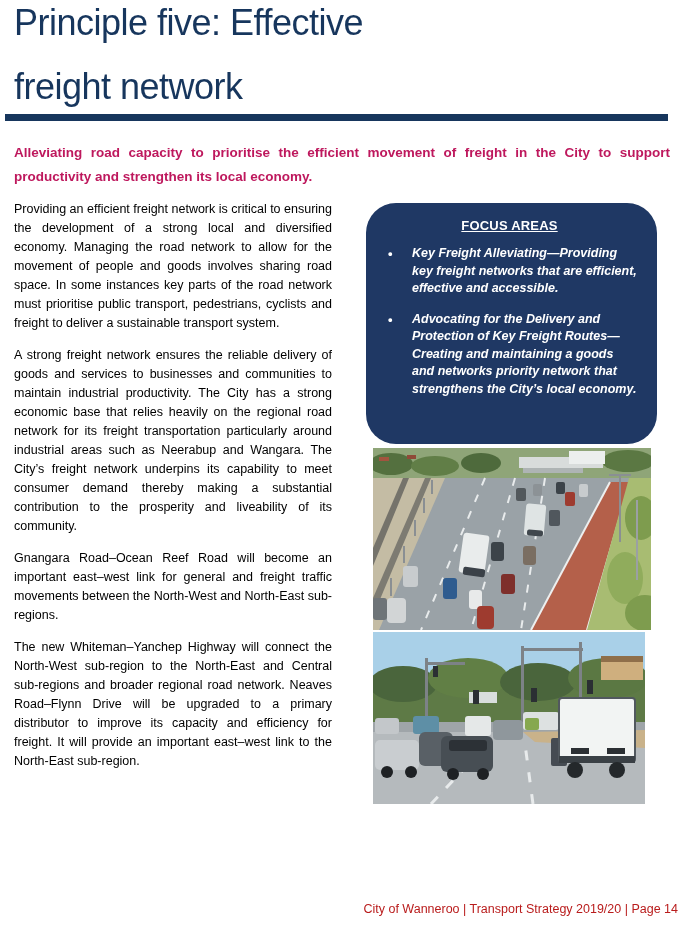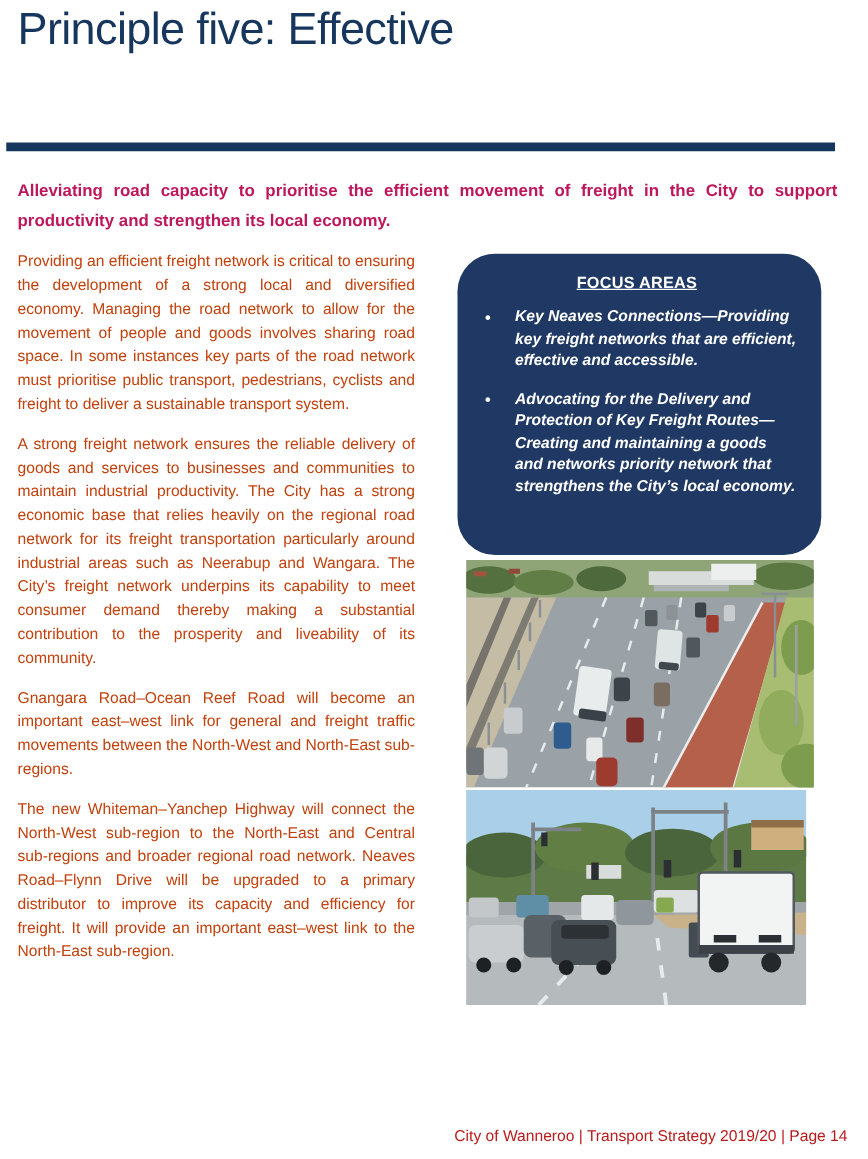--- a/index.html
+++ b/index.html
@@ -16,21 +16,21 @@
     position:absolute;left:5px;top:114px;width:663px;height:7px;
     background:#17365D;
   }
   .subtitle{
     position:absolute;left:14px;top:141px;width:656px;
     font-size:13.5px;line-height:24px;font-weight:bold;
     color:#be185d;text-align:justify;
   }
   .left-col{
     position:absolute;left:14px;top:200px;width:318px;
-    font-size:12.5px;line-height:19px;color:#c2410c;text-align:justify;
+    font-size:12.5px;line-height:19px;color:#000000;text-align:justify;
   }
   .left-col p{margin:0 0 13px 0;}
   .focus-box{
     position:absolute;left:366px;top:203px;width:291px;height:241px;
     background:#1F3864;border-radius:30px;box-sizing:border-box;
     padding:13px 20px 0 16px;color:#ffffff;
   }
   .focus-title{
     text-align:center;font-size:13px;font-weight:bold;
     text-decoration:underline;margin:2px 0 12px 0;letter-spacing:0.2px;
@@ -48,38 +48,39 @@
     font-size:12.5px;font-weight:normal;color:#b91c1c;white-space:nowrap;
   }
 </style>
 </head>
 <body>
 
 <div class="page">
 
   <div class="title">
     <div>Principle five: Effective</div>
+    <div>freight network</div>
   </div>
 
   <div class="rule"></div>
 
   <div class="subtitle">Alleviating road capacity to prioritise the efficient movement of freight in the City to support productivity and strengthen its local economy.</div>
 
   <div class="left-col">
     <p>Providing an efficient freight network is critical to ensuring the development of a strong local and diversified economy. Managing the road network to allow for the movement of people and goods involves sharing road space. In some instances key parts of the road network must prioritise public transport, pedestrians, cyclists and freight to deliver a sustainable transport system.</p>
     <p>A strong freight network ensures the reliable delivery of goods and services to businesses and communities to maintain industrial productivity. The City has a strong economic base that relies heavily on the regional road network for its freight transportation particularly around industrial areas such as Neerabup and Wangara. The City’s freight network underpins its capability to meet consumer demand thereby making a substantial contribution to the prosperity and liveability of its community.</p>
     <p>Gnangara Road–Ocean Reef Road will become an important east–west link for general and freight traffic movements between the North-West and North-East sub-regions.</p>
     <p>The new Whiteman–Yanchep Highway will connect the North-West sub-region to the North-East and Central sub-regions and broader regional road network. Neaves Road–Flynn Drive will be upgraded to a primary distributor to improve its capacity and efficiency for freight. It will provide an important east–west link to the North-East sub-region.</p>
   </div>
 
   <div class="focus-box">
     <div class="focus-title">FOCUS AREAS</div>
     <div class="focus-item">
       <span class="focus-bullet">•</span>
-      <span>Key Neaves Connections—Providing key freight networks that are efficient, effective and accessible.</span>
+      <span>Key Freight Alleviating—Providing key freight networks that are efficient, effective and accessible.</span>
     </div>
     <div class="focus-item">
       <span class="focus-bullet">•</span>
       <span>Advocating for the Delivery and Protection of Key Freight Routes—Creating and maintaining a goods and networks priority network that strengthens the City’s local economy.</span>
     </div>
   </div>
 
   <svg class="photo photo1" width="278" height="182" viewBox="0 0 278 182" role="img">
     <rect width="278" height="182" fill="#9AA2A7"></rect>
 

